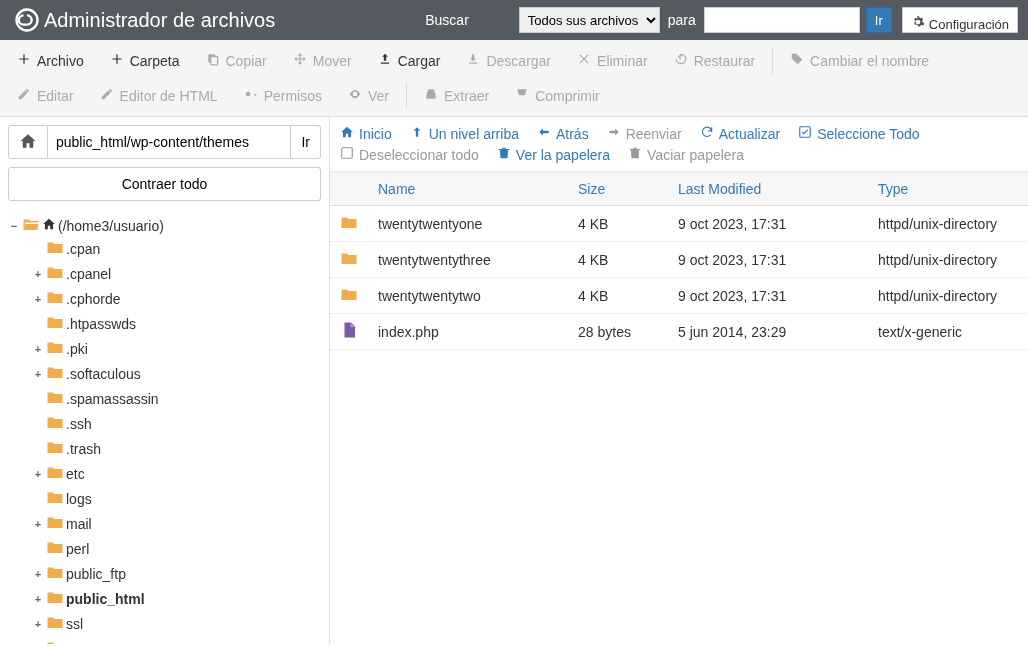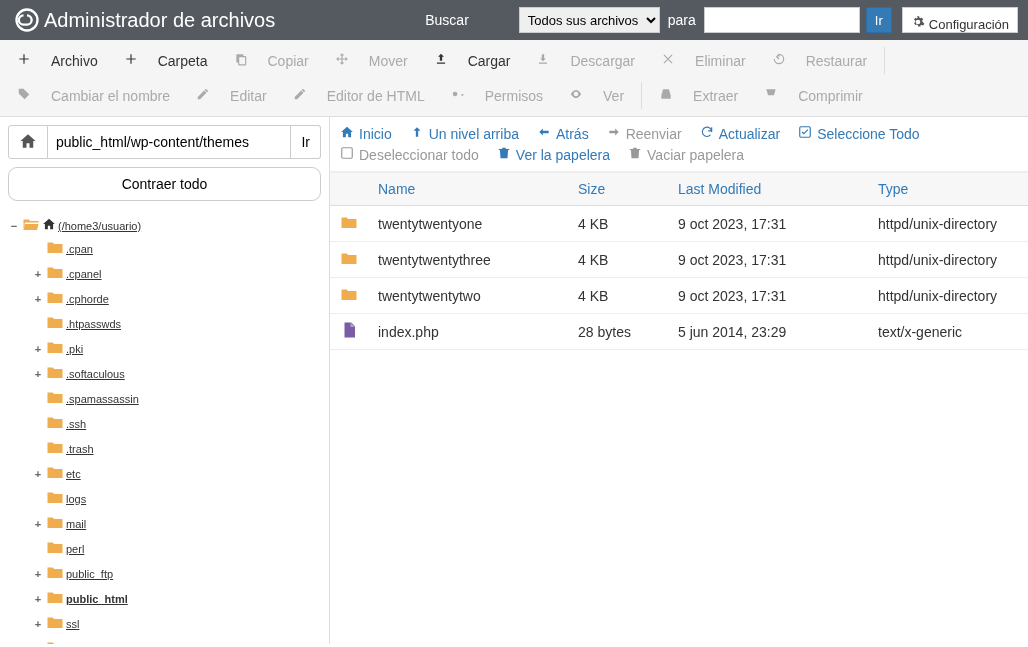--- a/index.html
+++ b/index.html
@@ -13,46 +13,46 @@
 .topbar-spacer { flex: 1; }
 .search-label { margin-right: 6px; font-size: 14px; }
 .search-select { height: 26px; border: 1px solid #ccc; background: #efefef; font-size: 13px; padding: 2px 4px; margin-left: 44px; }
 .for-label { margin: 0 8px; font-size: 14px; }
 .search-input { width: 156px; height: 26px; border: 1px solid #ccc; padding: 2px 6px; font-size: 13px; }
 .go-btn { background: #337ab7; color: #fff; border: 1px solid #2e6da4; height: 26px; padding: 0 8px; margin-left: 6px; font-size: 13px; cursor: pointer; }
 .config-btn { background: #fff; color: #333; border: 1px solid #ccc; height: 26px; padding: 0 8px; margin-left: 10px; font-size: 13px; cursor: pointer; display: flex; align-items: flex-end; gap: 4px; }
 
 
 .toolbar { background: #f5f5f5; border-bottom: 1px solid #ddd; padding: 3px 4px; display: flex; flex-wrap: wrap; }
-.tb-btn { background: transparent; border: 1px solid transparent; padding: 8px 12px; font-size: 14px; color: #333; cursor: pointer; display: inline-flex; align-items: center; gap: 20px; border-radius: 3px; }
+.tb-btn { background: transparent; border: 1px solid transparent; padding: 8px 12px; font-size: 14px; color: #333; cursor: pointer; display: inline-flex; align-items: center; gap: 6px; border-radius: 3px; }
 .tb-btn.disabled { color: #aaa; cursor: default; }
 .tb-sep { width: 1px; background: #ddd; margin: 4px 4px; }
 
 
 .main { display: flex; height: calc(100% - 40px - 80px); }
 .left { width: 330px; border-right: 1px solid #ddd; display: flex; flex-direction: column; }
 .right { flex: 1; display: flex; flex-direction: column; }
 
 
 .path-row { display: flex; padding: 8px; gap: 0; }
 .home-btn { border: 1px solid #ccc; background: #fff; width: 40px; height: 34px; display: flex; align-items: center; justify-content: center; border-radius: 3px 0 0 3px; cursor: pointer; }
 .path-input { flex: 1; height: 34px; border: 1px solid #ccc; border-left: none; padding: 0 8px; font-size: 14px; }
 .path-go { height: 34px; border: 1px solid #ccc; border-left: none; background: #fff; padding: 0 10px; font-size: 14px; border-radius: 0 3px 3px 0; cursor: pointer; }
 
-.collapse-btn { margin: 0 8px 8px 8px; border: 1px solid #ccc; background: #fff; height: 34px; font-size: 14px; cursor: pointer; border-radius: 9px; }
+.collapse-btn { margin: 0 8px 8px 8px; border: 1px solid #ccc; background: #fff; height: 34px; font-size: 14px; cursor: pointer; border-radius: 3px; }
 
 
 .tree { padding: 4px 8px; overflow-y: auto; flex: 1; }
 .tree ul { list-style: none; padding-left: 0; }
 .tree li { padding: 2px 0; white-space: nowrap; }
 .tree .row { display: flex; align-items: center; gap: 2px; cursor: pointer; }
 .tree .toggle { width: 12px; text-align: center; color: #666; font-weight: bold; font-size: 11px; display: inline-block; }
 .tree .icon-folder { color: #f0ad4e; }
 .tree .icon-folder-open { color: #f0ad4e; }
-.tree .name { font-size: 11px; text-decoration: underline; }
+.tree .name { font-size: 14px; }
 .tree .bold { font-weight: bold; }
 .tree ul ul { padding-left: 24px; }
 
 
 .actions { padding: 8px 10px; display: flex; flex-wrap: wrap; gap: 4px 18px; border-bottom: 1px solid #eee; }
 .act { color: #337ab7; cursor: pointer; font-size: 14px; display: inline-flex; align-items: center; gap: 5px; }
 .act.disabled { color: #999; cursor: default; }
 
 
 .ftable { width: 100%; border-collapse: collapse; }

